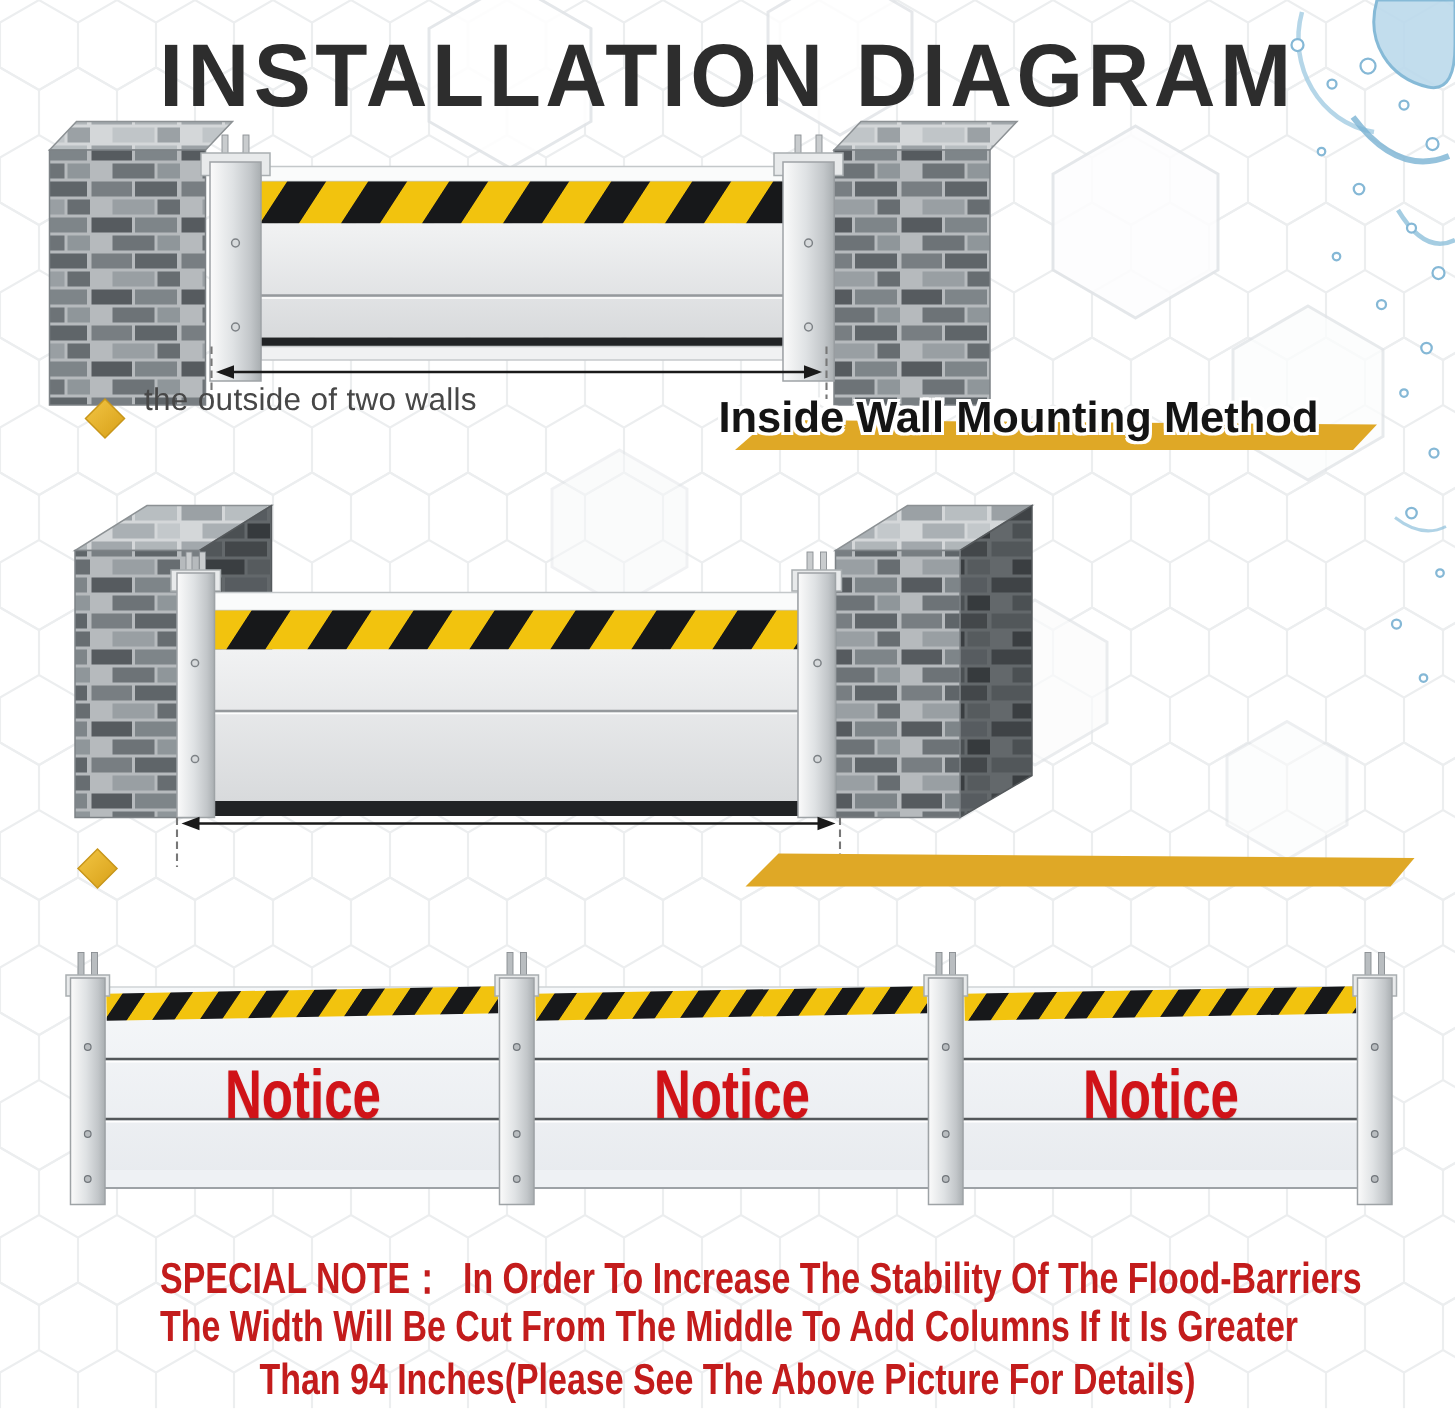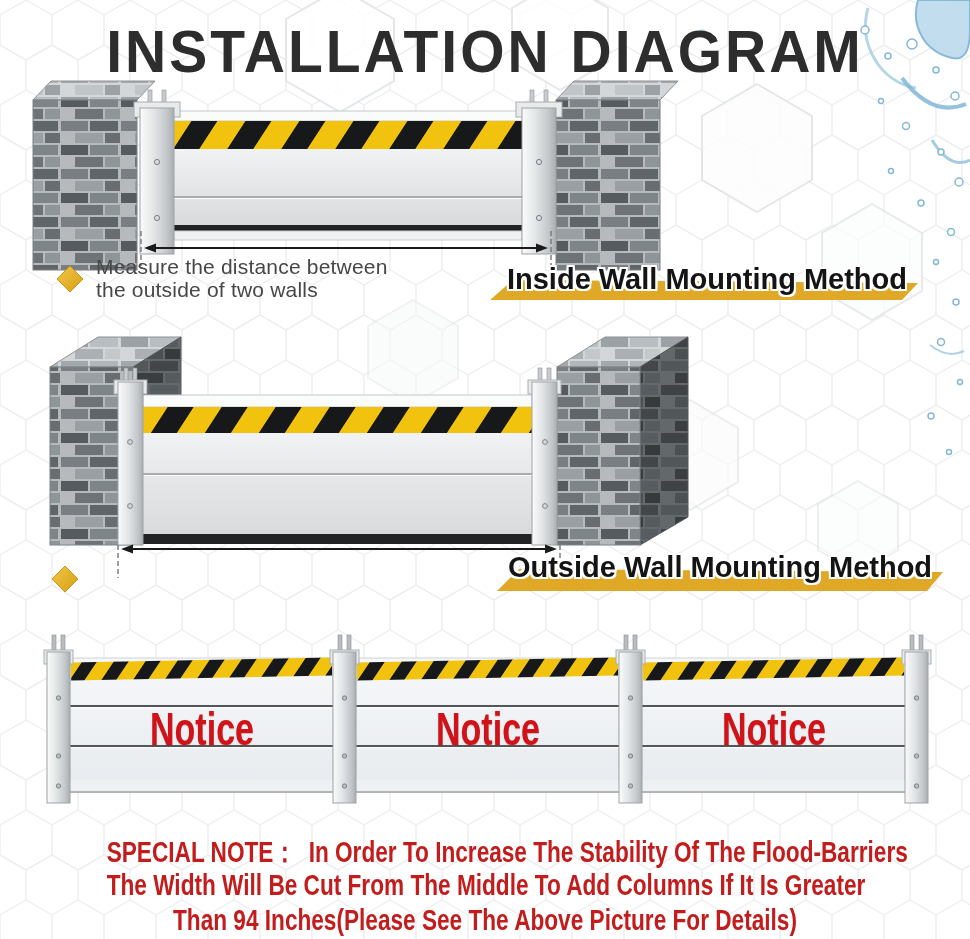--- a/index.html
+++ b/index.html
@@ -8,21 +8,21 @@
   svg.scene{position:absolute;left:0;top:0;z-index:0;}
   .txt{position:absolute;z-index:1;}
   .page-title{left:0;right:0;top:18px;text-align:center;font-size:57px;font-weight:700;
               letter-spacing:3px;color:#2d2d2d;transform:scaleY(1.04);}
   .measure-note{width:330px;font-size:21px;line-height:22.5px;color:#474747;letter-spacing:.2px;}
   .measure-note-1{left:96px;top:256px;}
   .measure-note-2{left:96px;top:558px;}
   .banner-label{font-size:29px;font-weight:700;color:#141414;text-align:center;
     text-shadow:-2px -2px 0 #fff,2px -2px 0 #fff,-2px 2px 0 #fff,2px 2px 0 #fff,
                  0 -2px 0 #fff,0 2px 0 #fff,-2px 0 0 #fff,2px 0 0 #fff;}
-  .banner-label-1{left:492px;top:263px;width:430px;}
+  .banner-label-1{left:464px;top:263px;width:430px;}
   .banner-label-2{left:500px;top:551px;width:440px;}
   .notice{width:240px;top:702px;text-align:center;font-size:46px;font-weight:700;color:#d01318;
           transform:scaleX(.74);text-shadow:0 1px 1px rgba(130,0,0,.25);}
   .notice-1{left:82px;} .notice-2{left:368px;} .notice-3{left:654px;}
   .note-line{left:0;right:0;text-align:center;font-size:29px;font-weight:700;color:#c31c1c;
              transform:scaleX(.78);white-space:pre;}
   .note-line-1{top:833px;} .note-line-2{top:869px;} .note-line-3{top:904px;}
 </style>
 </head>
 <body>
@@ -297,26 +297,24 @@
       <circle cx="916.5" cy="698" r="2.2" fill="#b9bdc0" stroke="#70757a" stroke-width=".8"></circle>
       <circle cx="916.5" cy="756" r="2.2" fill="#b9bdc0" stroke="#70757a" stroke-width=".8"></circle>
       <circle cx="916.5" cy="786" r="2.2" fill="#b9bdc0" stroke="#70757a" stroke-width=".8"></circle>
     </g>
   </g>
 </svg>
 
 <div class="txt page-title">INSTALLATION DIAGRAM</div>
 
 <div class="txt measure-note measure-note-1">
-  <div>Measure the distance between</div>
   <div>the outside of two walls</div>
 </div>
 <div class="txt banner-label banner-label-1">Inside Wall Mounting Method</div>
 
-<div class="txt banner-label banner-label-2">Outside Wall Mounting Method</div>
 
 <div class="txt notice notice-1">Notice</div>
 <div class="txt notice notice-2">Notice</div>
 <div class="txt notice notice-3">Notice</div>
 
 <div class="txt note-line note-line-1">SPECIAL NOTE：  In Order To Increase The Stability Of The Flood-Barriers</div>
 <div class="txt note-line note-line-2">The Width Will Be Cut From The Middle To Add Columns If It Is Greater</div>
 <div class="txt note-line note-line-3">Than 94 Inches(Please See The Above Picture For Details)</div>
 
 </div>

